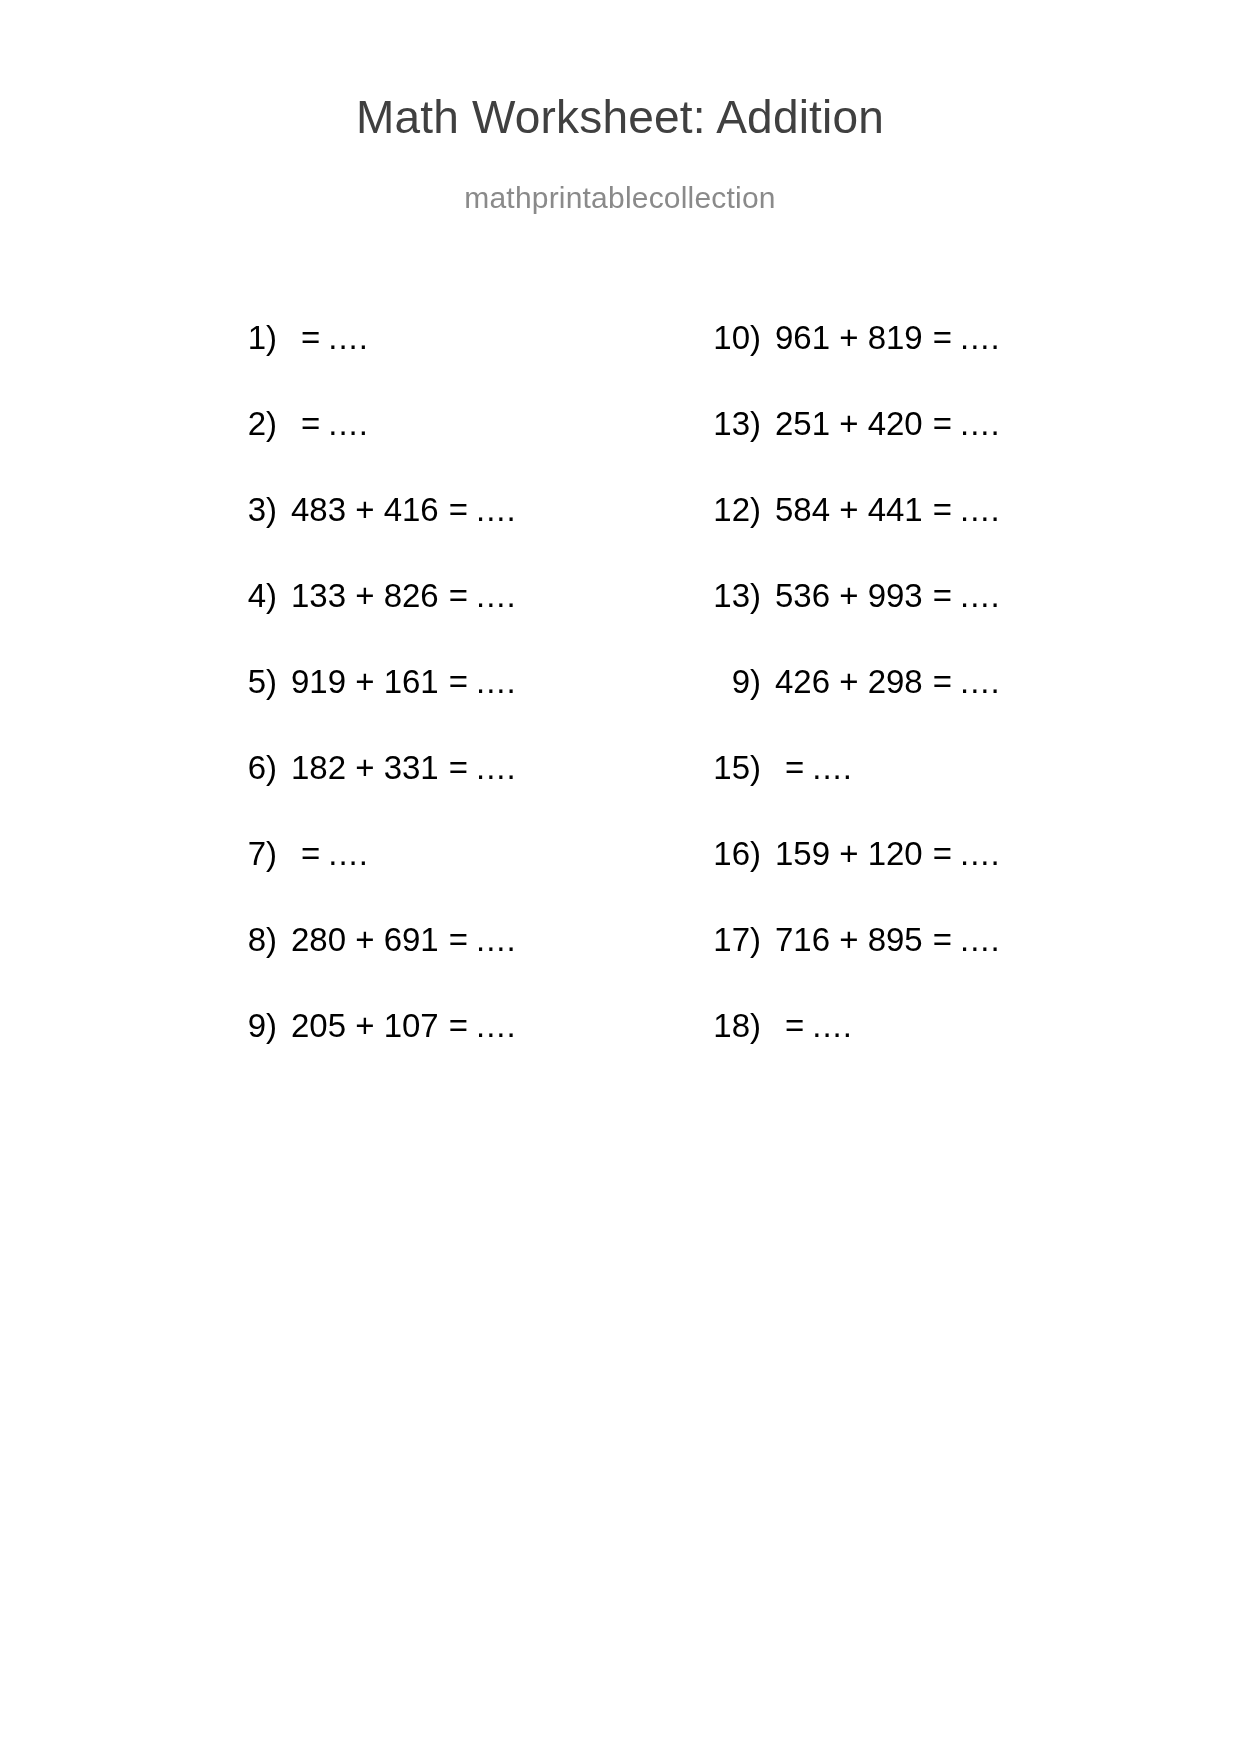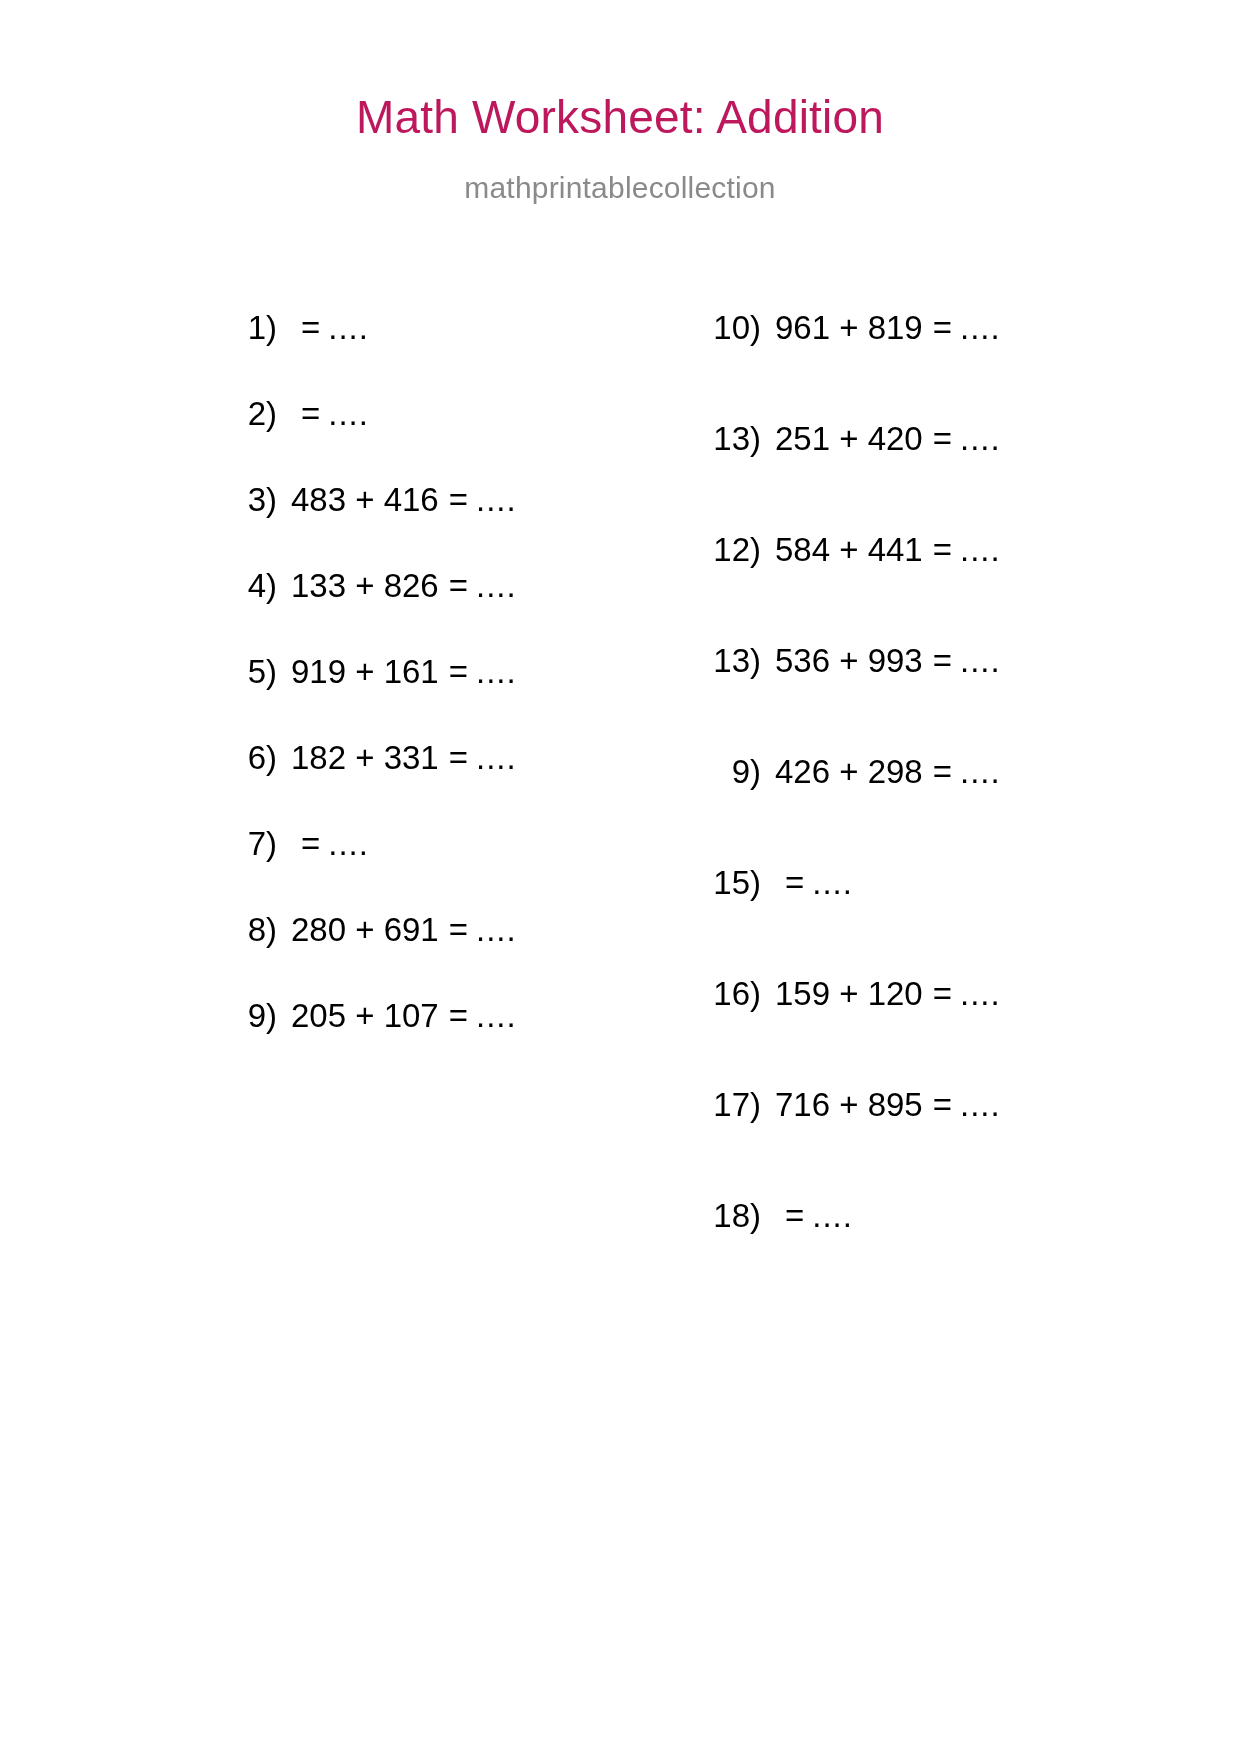--- a/index.html
+++ b/index.html
@@ -19,30 +19,30 @@
     width: 1240px;
     height: 1754px;
     box-sizing: border-box;
     padding: 0;
     position: relative;
   }
   .title {
     text-align: center;
     font-size: 46px;
     font-weight: normal;
-    color: #be185d;
+    color: #404040;
     margin: 0;
     padding-top: 90px;
     letter-spacing: 0.2px;
   }
   .subtitle {
     text-align: center;
     font-size: 30px;
     color: #8a8a8a;
-    margin: 7px;
+    margin: 17px;
     padding-top: 20px;
     letter-spacing: 0.2px;
   }
   .problems {
     margin-top: 80px;
     display: flex;
     flex-direction: row;
     justify-content: center;
     gap: 0px;
   }
@@ -50,21 +50,20 @@
     display: flex;
     flex-direction: column;
   }
   .col-left {
     width: 340px;
     margin-left: 30px;
   }
   .col-right {
     width: 360px;
     margin-left: 120px;
-    gap: 25px;
   }
   .problem {
     display: flex;
     flex-direction: row;
     align-items: baseline;
     font-size: 33px;
     line-height: 86px;
     white-space: nowrap;
   }
   .p-num {

